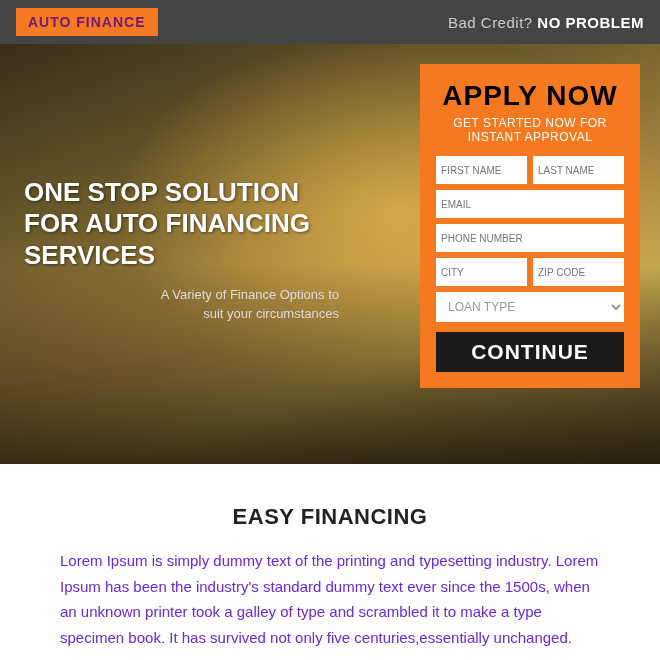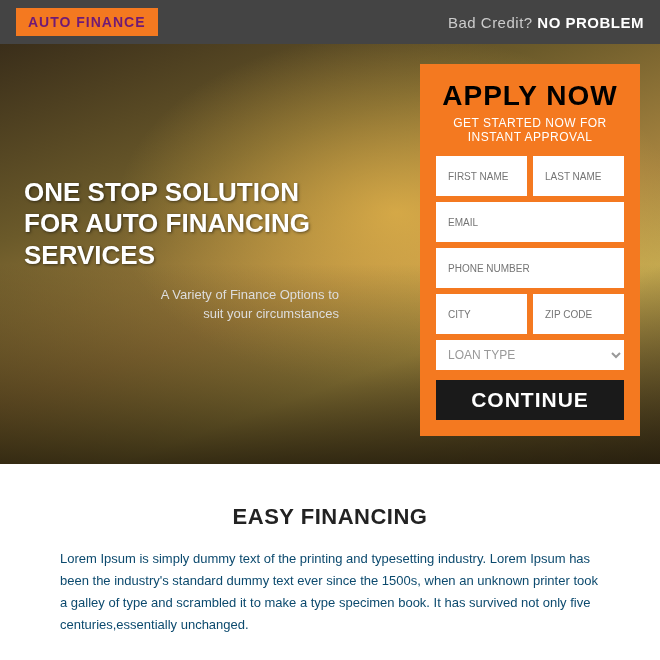--- a/index.html
+++ b/index.html
@@ -116,25 +116,25 @@
       margin-bottom: 12px;
       letter-spacing: 0.5px;
     }
     .form-row {
       display: flex;
       gap: 6px;
       margin-bottom: 6px;
     }
     .form-input {
       width: 100%;
-      height: 40px;
+      height: 28px;
       border: none;
       background: #fff;
       font-size: 10px;
-      padding: 0 12px;
+      padding: 0 5px;
       color: #999;
       outline: none;
     }
     .form-select {
       width: 100%;
       height: 30px;
       border: none;
       background: #fff;
       font-size: 12px;
       padding: 0 8px;
@@ -162,22 +162,22 @@
       text-align: center;
     }
     .lower-title {
       font-size: 22px;
       font-weight: bold;
       color: #222;
       margin-bottom: 18px;
       letter-spacing: 0.5px;
     }
     .lower-text {
-      font-size: 13px;
-      color: #0c4a6e;
+      font-size: 15px;
+      color: #6d28d9;
       line-height: 1.7;
       text-align: left;
       margin-bottom: 38px;
     }
   </style>
 </head>
 <body>
 
 <header class="header">
   <div class="header-logo">AUTO FINANCE</div>

